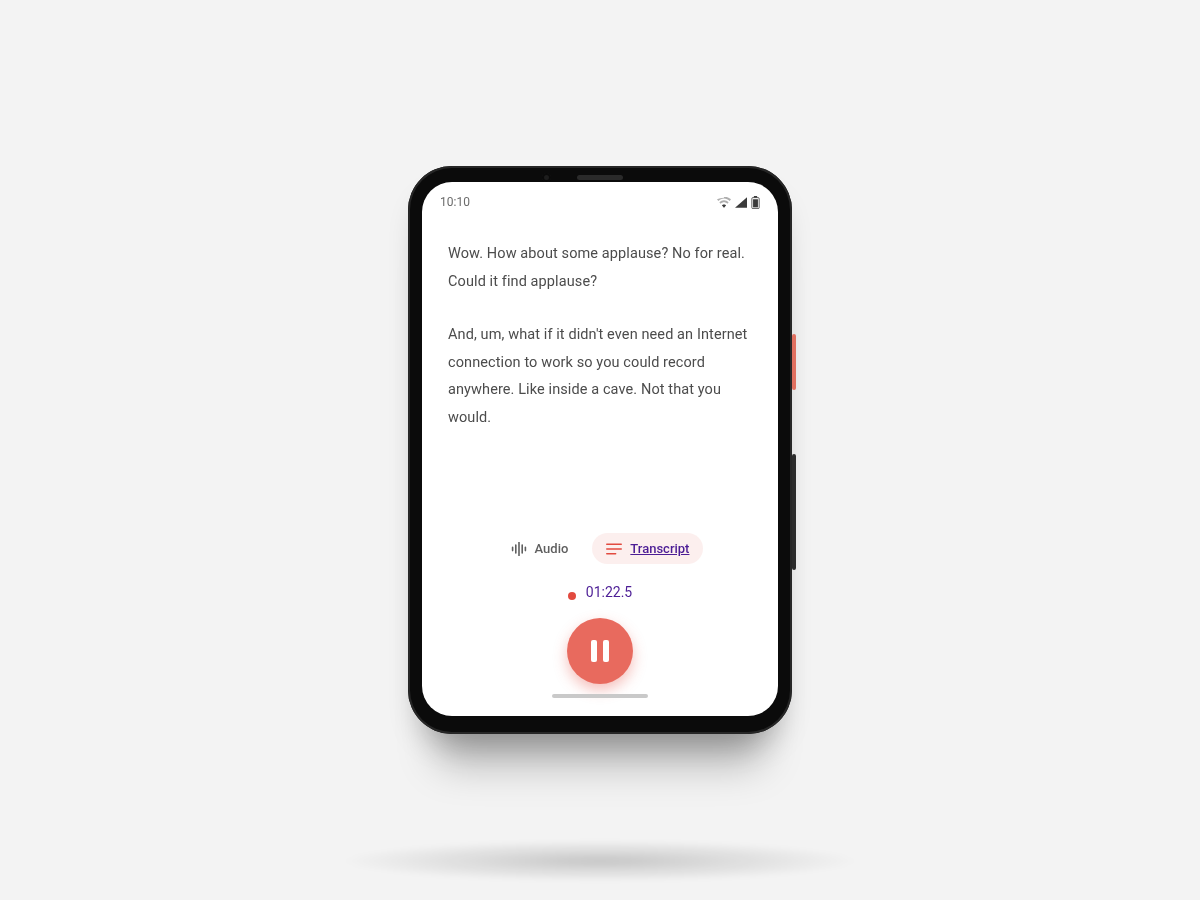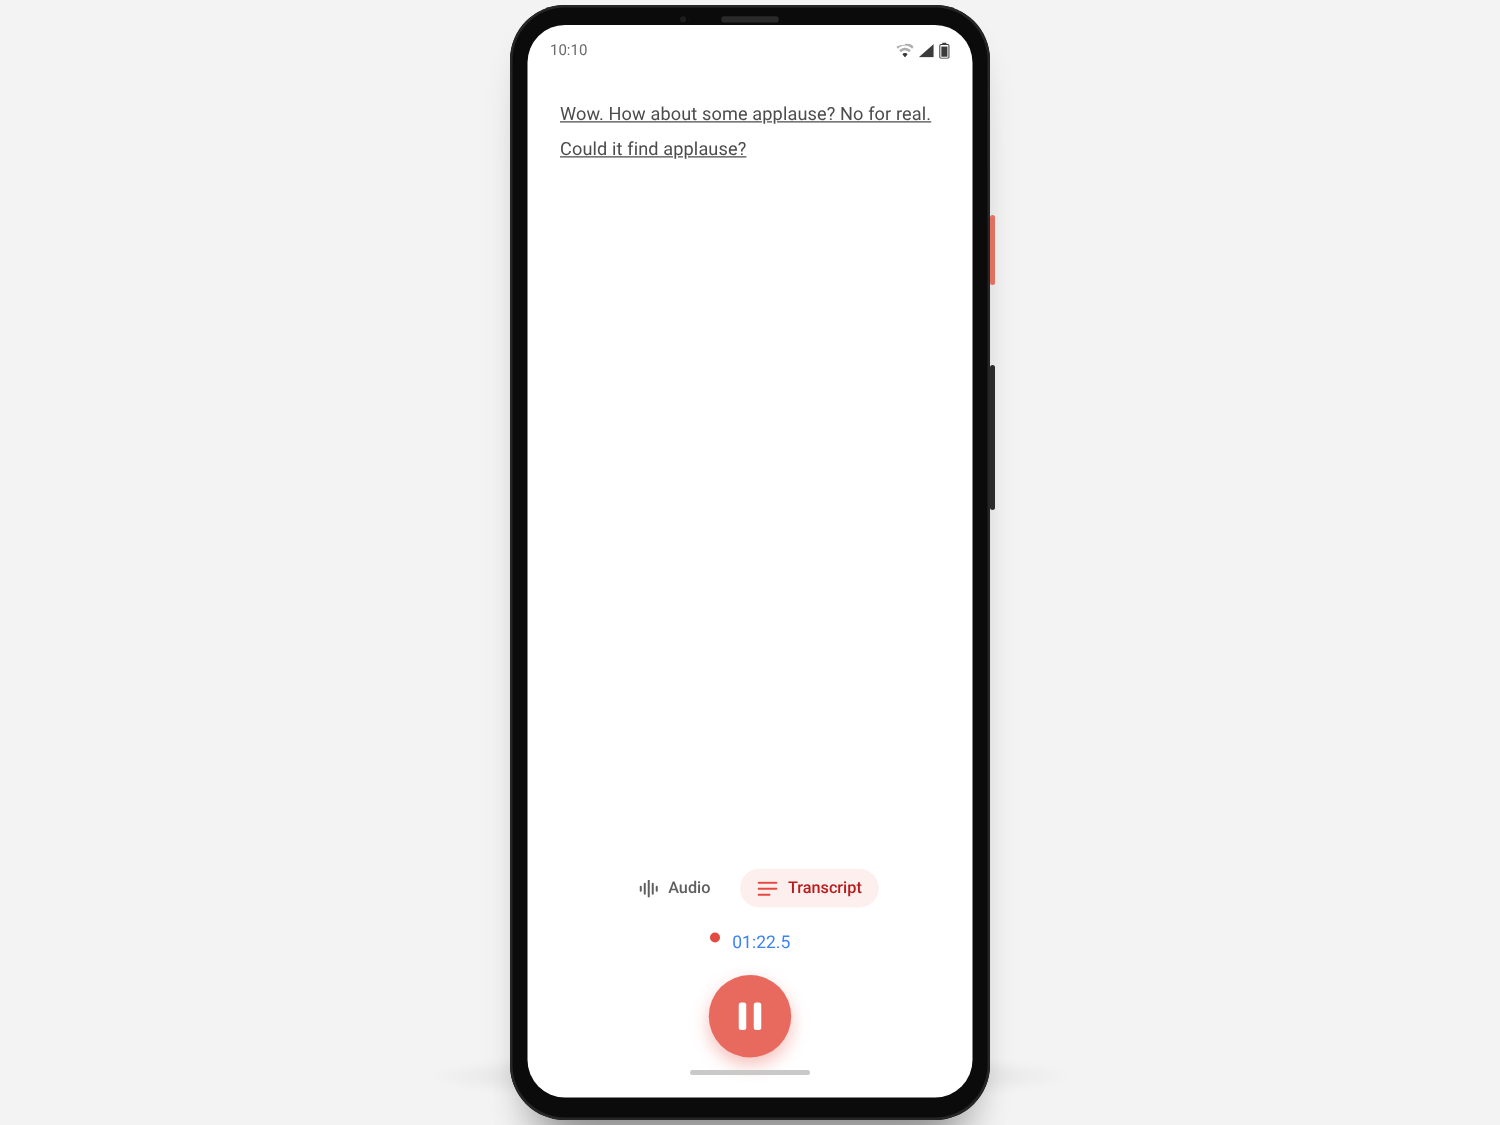--- a/index.html
+++ b/index.html
@@ -19,21 +19,21 @@
     height: 900px;
     display: flex;
     align-items: center;
     justify-content: center;
   }
 
   
   .phone {
     position: relative;
     width: 384px;
-    height: 892px;
+    height: 568px;
     border-radius: 44px;
     background: #0b0b0b;
     padding: 16px 14px 18px 14px;
     box-shadow:
       0 60px 40px -30px rgba(0,0,0,0.25),
       0 20px 30px -12px rgba(0,0,0,0.25),
       inset 0 0 0 2px #262626;
   }
   .earpiece {
     position: absolute;
@@ -88,21 +88,20 @@
     flex: 1 1 auto;
     padding: 24px 26px 0 26px;
     overflow: hidden;
   }
   .transcript p {
     font-size: 14.5px;
     line-height: 1.9;
     color: #4c4c4c;
     margin-bottom: 26px;
     letter-spacing: 0.1px;
-    text-decoration: underline;
   }
 
   
   .controls {
     padding: 6px 20px 14px 20px;
     display: flex;
     flex-direction: column;
     align-items: center;
   }
   .tabs {
@@ -117,31 +116,32 @@
     gap: 8px;
     padding: 8px 14px;
     border-radius: 18px;
     font-size: 13px;
     font-weight: 500;
     color: #5f5f5f;
     cursor: pointer;
     user-select: none;
   }
   .tab.active {
-    color: #b91c1c;
+    color: #4c1d95;
     background: rgba(226,74,63,0.09);
+    text-decoration: underline;
   }
   .tab svg { display: block; }
 
   .timer-row {
     display: flex;
-    align-items: flex-start;
+    align-items: flex-end;
     gap: 10px;
     font-size: 14px;
-    color: #3b82f6;
+    color: #4c1d95;
     margin-bottom: 18px;
   }
   .rec-dot {
     width: 8px; height: 8px; border-radius: 50%;
     background: #e24a3f;
   }
 
   .pause-btn {
     width: 66px; height: 66px; border-radius: 50%;
     background: #e86a5e;
@@ -201,20 +201,21 @@
             <rect x="3" y="0" width="4" height="2" fill="#3b3b3b"></rect>
             <rect x="0.5" y="2" width="9" height="13.5" rx="1.2" fill="none" stroke="#3b3b3b" stroke-width="1"></rect>
             <rect x="2" y="4" width="6" height="10" fill="#3b3b3b"></rect>
           </svg>
         </span>
       </div>
 
       <div class="content">
         <div class="transcript">
           <p>Wow. How about some applause? No for real. Could it find applause?</p>
+          <p>And, um, what if it didn't even need an Internet connection to work so you could record anywhere. Like inside a cave. Not that you would.</p>
         </div>
       </div>
 
       <div class="controls">
         <div class="tabs">
           <div class="tab">
             <svg width="16" height="14" viewBox="0 0 20 16">
               <g stroke="#5f5f5f" stroke-width="2" stroke-linecap="round">
                 <line x1="2" y1="6" x2="2" y2="10"></line>
                 <line x1="6" y1="3" x2="6" y2="13"></line>

